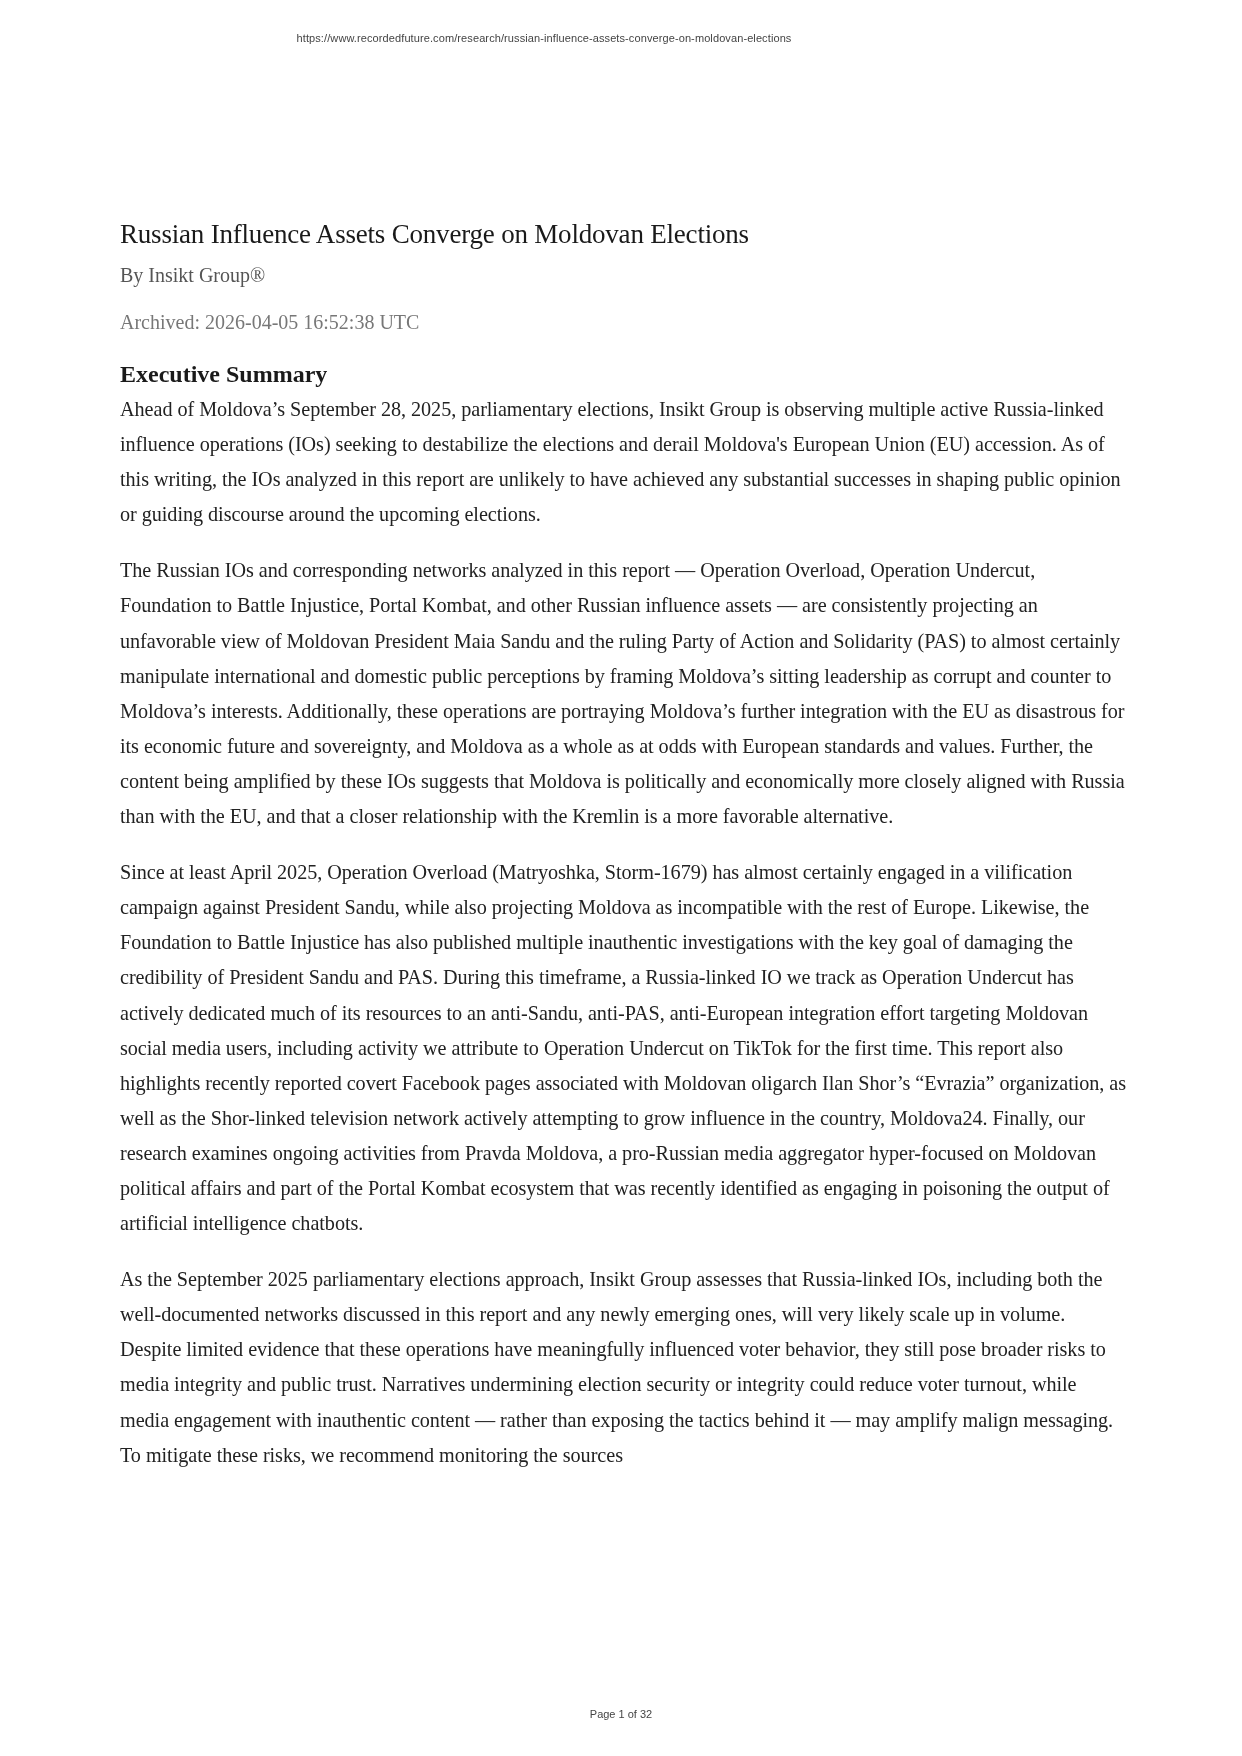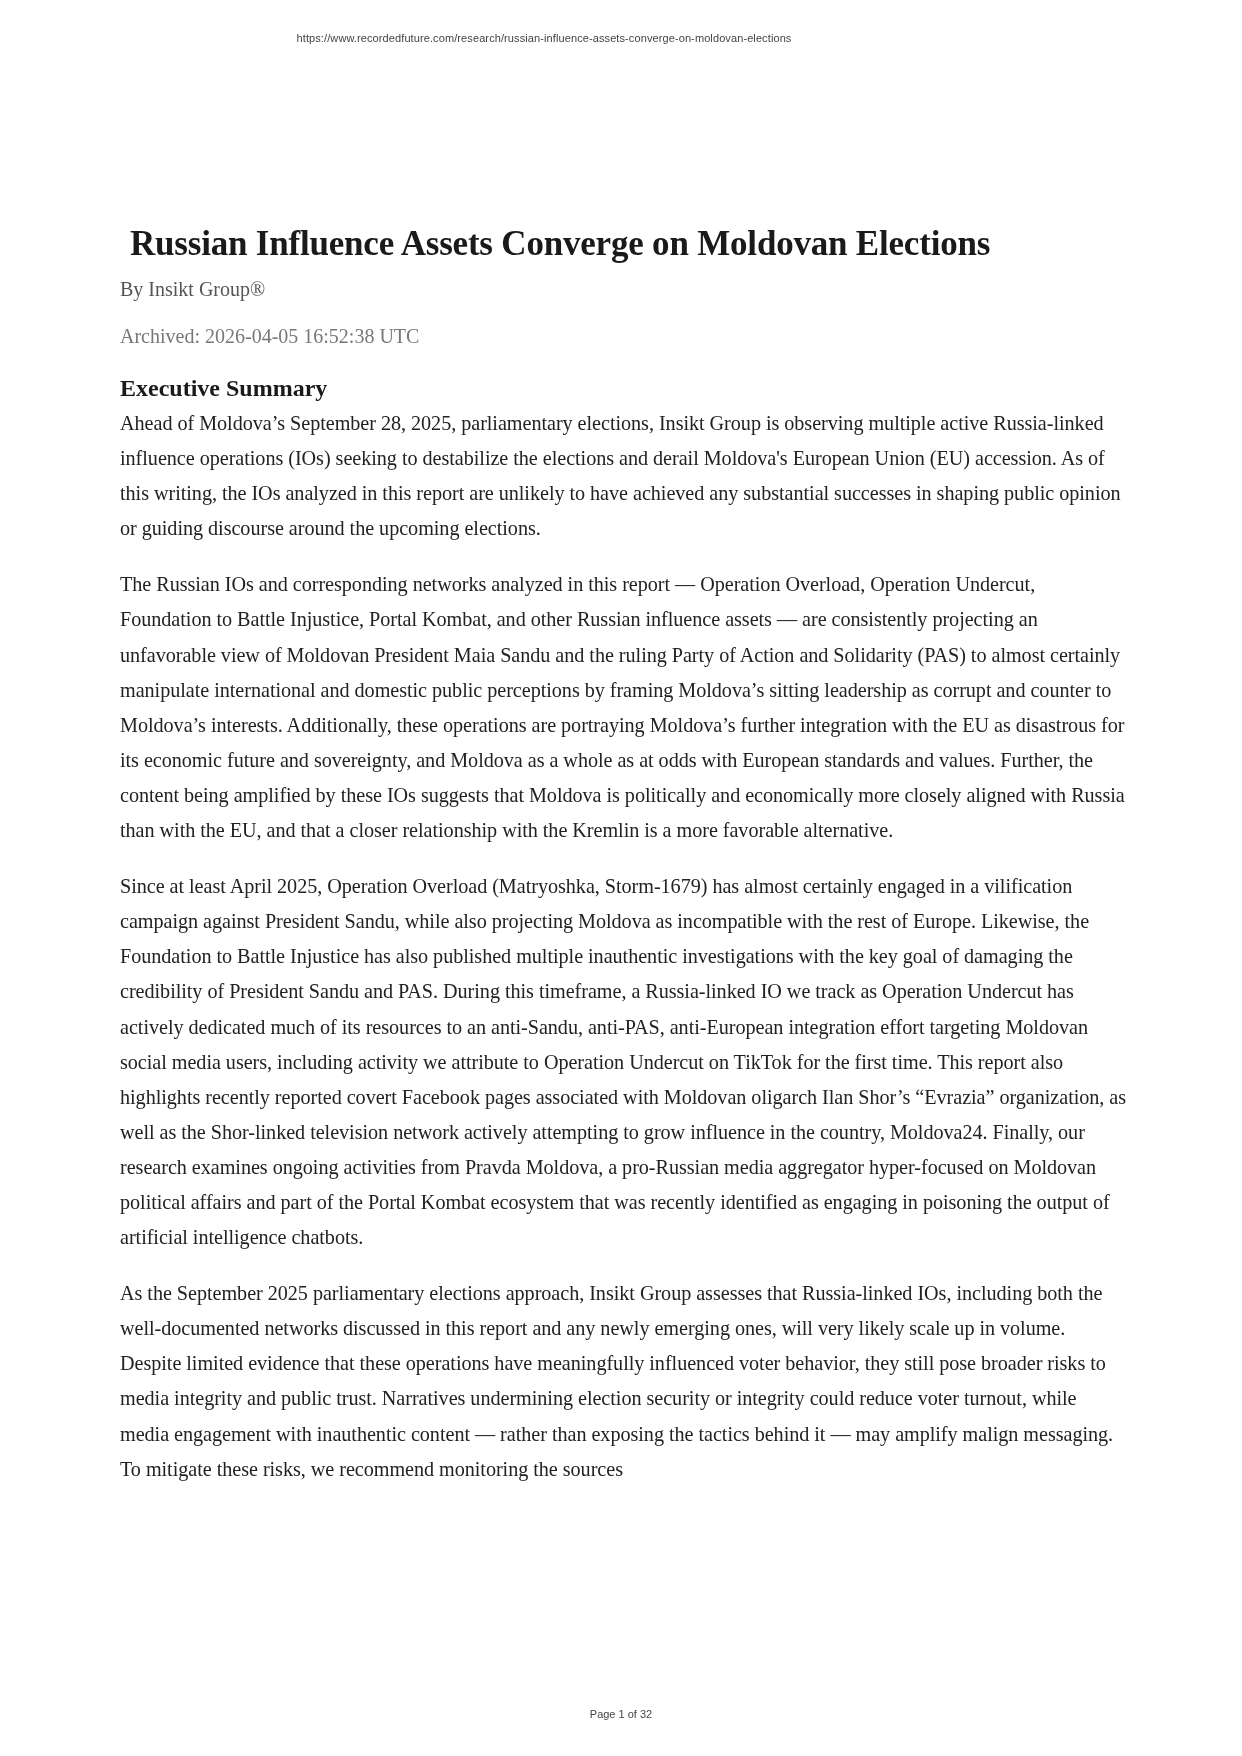--- a/index.html
+++ b/index.html
@@ -26,24 +26,24 @@
       color: #444444;
       letter-spacing: 0.1px;
     }
     .content {
       position: absolute;
       left: 120px;
       top: 212px;
       width: 1010px;
     }
     .doc-title {
-      margin: 10px;
+      margin: 0;
       font-family: "Liberation Serif", serif;
-      font-weight: bold;
-      font-size: 35px;
+      font-weight: normal;
+      font-size: 27px;
       line-height: 44px;
       color: #1a1a1a;
       letter-spacing: -0.2px;
     }
     .byline {
       margin: 6px 0 0 0;
       font-size: 20px;
       line-height: 26px;
       color: #555555;
     }

